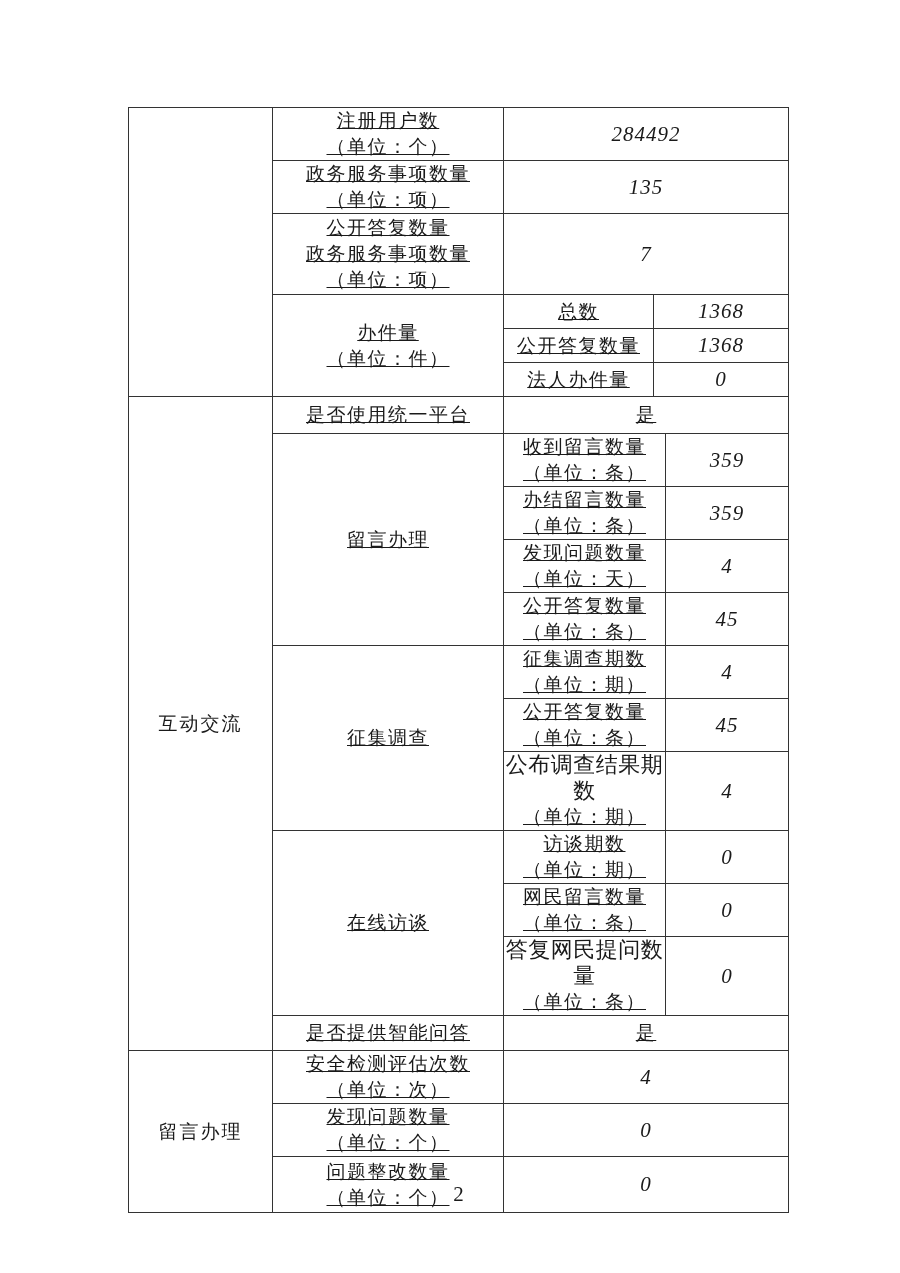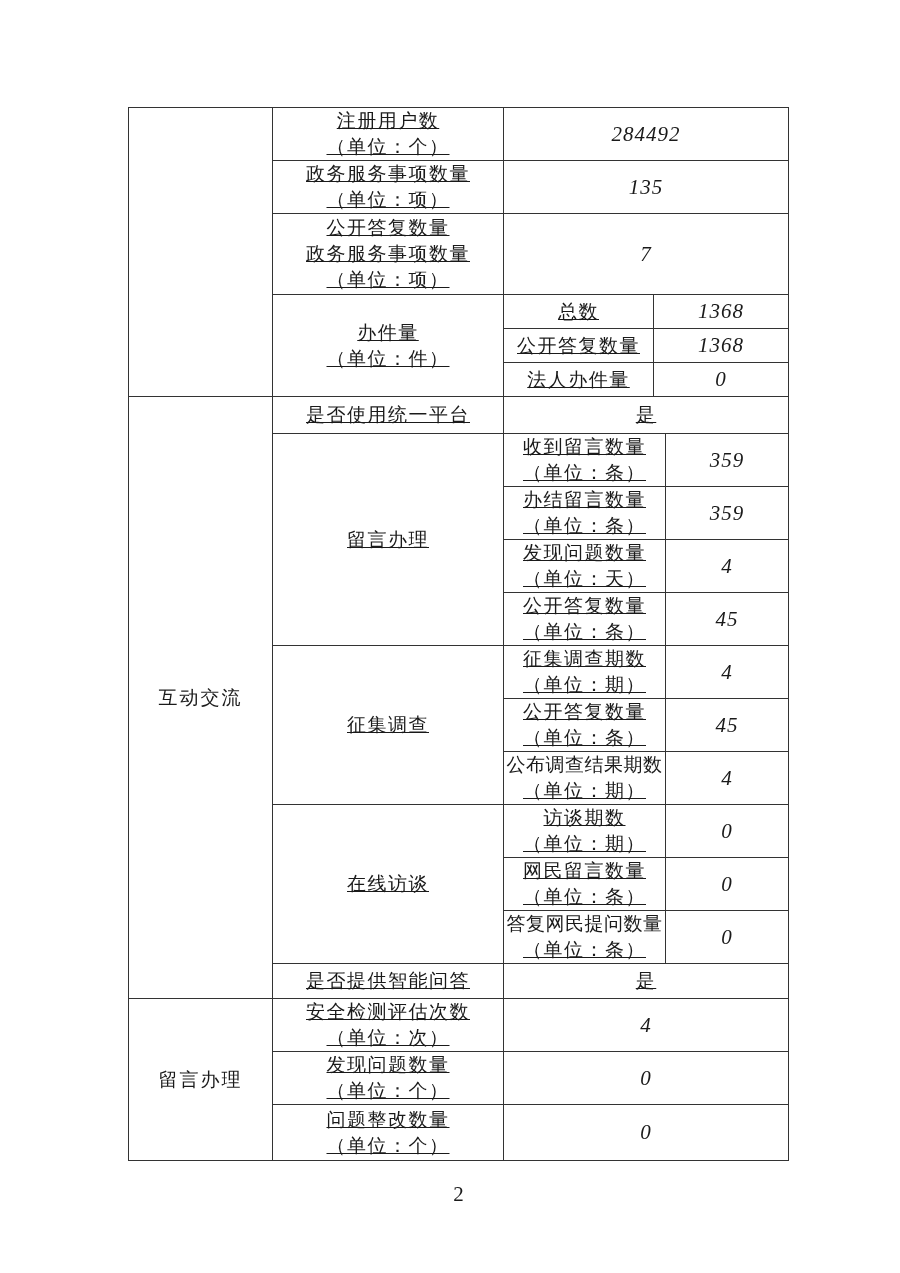--- a/index.html
+++ b/index.html
@@ -16,21 +16,21 @@
   table.report {
     position:absolute; left:128px; top:107px;
     width:661px; border-collapse:collapse; table-layout:fixed;
   }
   td {
     border:1px solid #333333;
     text-align:center; vertical-align:middle;
     padding:0; overflow:hidden;
   }
   .zh   { font-size:19px; letter-spacing:1.5px; line-height:26px;text-decoration:underline; }
-  .zh-tight { font-size:19px; letter-spacing:0.5px; line-height:26px;text-align:center; }
+  .zh-tight { font-size:22px; letter-spacing:0.5px; line-height:26px;text-align:center; }
   .num  { font-size:21px; letter-spacing:1px;font-style:italic; }
   .section-label { font-size:19px; letter-spacing:2px; }
   .pagenum {
     position:absolute; left:128px; top:1182px; width:661px;
     text-align:center; font-size:21px;
   }
 </style>
 </head>
 <body>
 

